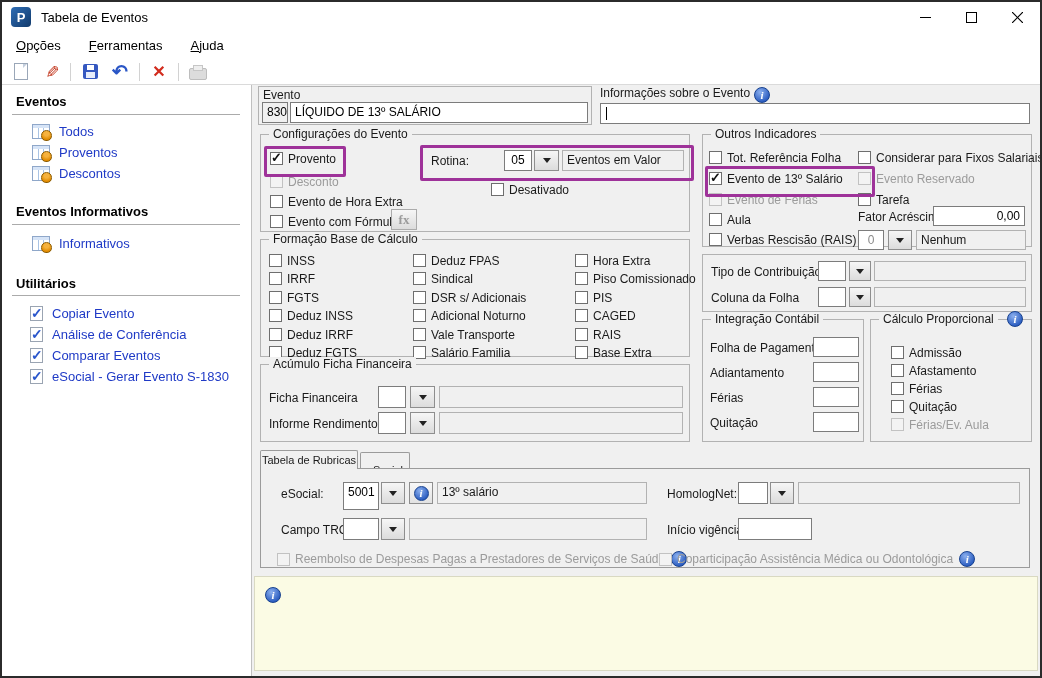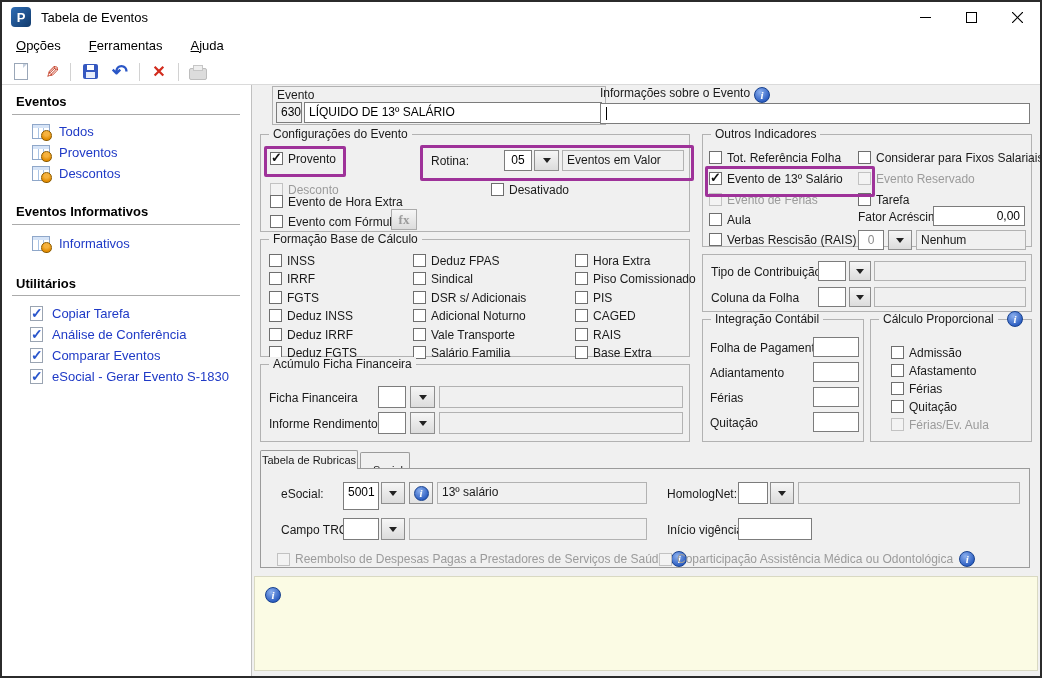--- a/index.html
+++ b/index.html
@@ -150,55 +150,55 @@
   <div class="sb-h" style="top:202px;">Eventos Informativos</div>
   <div class="sb-hr" style="top:222px;"></div>
   <div class="sb-item" style="left:30px; top:234px;">
       <span class="ico-grid"></span>
       <span>Informativos</span>
     </div>
   <div class="sb-h" style="top:274px;">Utilitários</div>
   <div class="sb-hr" style="top:293px;"></div>
   <div class="sb-item" style="left:28px; top:304px;">
       <span class="ico-doccheck"></span>
-      <span>Copiar Tarefa</span>
+      <span>Copiar Evento</span>
     </div>
   <div class="sb-item" style="left:28px; top:325px;">
       <span class="ico-doccheck"></span>
       <span>Análise de Conferência</span>
     </div>
   <div class="sb-item" style="left:28px; top:346px;">
       <span class="ico-doccheck"></span>
       <span>Comparar Eventos</span>
     </div>
   <div class="sb-item" style="left:28px; top:367px;">
       <span class="ico-doccheck"></span>
       <span>eSocial - Gerar Evento S-1830</span>
     </div>
 
   <div class="main-bg"></div>
 
-  <div class="grp" style="left:270px; top:84px; width:334px; height:39px;">
+  <div class="grp" style="left:256px; top:84px; width:334px; height:39px;">
     <div class="lbl" style="left:4px; top:1px;">Evento</div>
-    <div class="fld ro" style="left:3px; top:15px; width:26px; height:21px;">630</div>
+    <div class="fld ro" style="left:3px; top:15px; width:26px; height:21px;">830</div>
     <div class="fld" style="left:31px; top:15px; width:298px; height:21px;">LÍQUIDO DE 13º SALÁRIO</div>
   </div>
 
   <div class="lbl" style="left:598px; top:84px;">Informações sobre o Evento</div>
   <span class="info" style="position:absolute; left:752px; top:85px;"></span>
   <div class="fld" style="left:598px; top:101px; width:430px; height:21px;"><span class="caret"></span><span></span></div>
 
   <div class="grp" style="left:258px; top:132px; width:430px; height:98px;">
     <div class="legend">Configurações do Evento</div>
     <div class="hl" style="left:3px; top:11px; width:76px; height:25px;"></div>
     <label class="cb checked" style="left:9px; top:16px;">
         <span class="box"></span>
         <span>Provento</span>
       </label>
-    <label class="cb disabled" style="left:9px; top:47px;">
+    <label class="cb disabled" style="left:9px; top:39px;">
         <span class="box"></span>
         <span>Desconto</span>
       </label>
     <label class="cb" style="left:9px; top:59px;">
         <span class="box"></span>
         <span>Evento de Hora Extra</span>
       </label>
     <label class="cb" style="left:9px; top:79px;">
         <span class="box"></span>
         <span>Evento com Fórmula</span>

